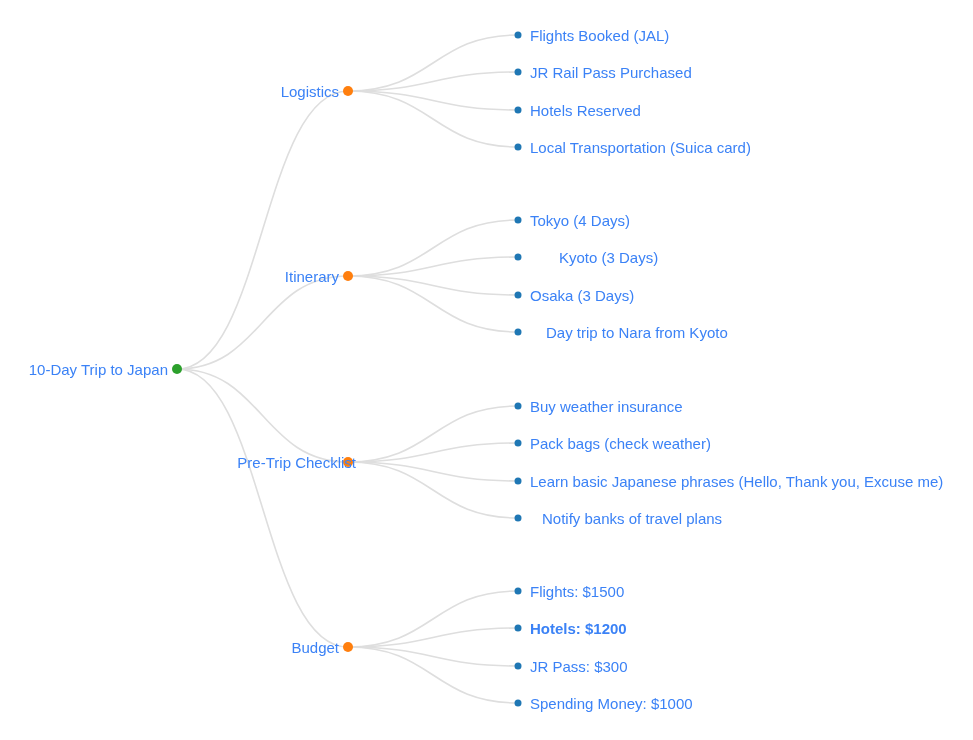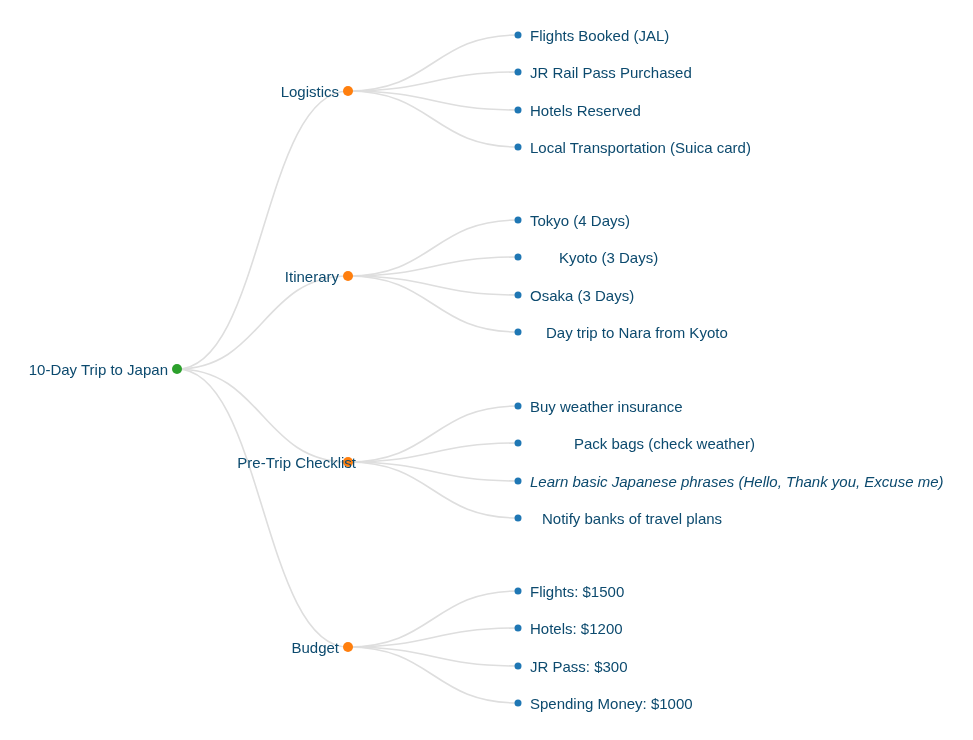--- a/index.html
+++ b/index.html
@@ -16,21 +16,21 @@
     overflow: hidden;
   }
   #links {
     position: absolute;
     left: 0;
     top: 0;
   }
   .node-label {
     position: absolute;
     font-size: 15px;
-    color: #0c4a6e;
+    color: #3b82f6;
     white-space: nowrap;
     transform: translateY(-50%);
     line-height: 1;
   }
   .node-label.align-right {
     transform: translate(-100%, -50%);
   }
 </style>
 </head>
 <body>
@@ -85,21 +85,21 @@
     <div class="node-label" style="left: 530px; top: 72px;">JR Rail Pass Purchased</div>
     <div class="node-label" style="left: 530px; top: 110px;">Hotels Reserved</div>
     <div class="node-label" style="left: 530px; top: 147px;">Local Transportation (Suica card)</div>
     <div class="node-label align-right" style="left: 339px; top: 276px;">Itinerary</div>
     <div class="node-label" style="left: 530px; top: 220px;">Tokyo (4 Days)</div>
     <div class="node-label" style="left: 530px; top: 257px; margin-left: 29px;">Kyoto (3 Days)</div>
     <div class="node-label" style="left: 530px; top: 295px;">Osaka (3 Days)</div>
     <div class="node-label" style="left: 546px; top: 332px;">Day trip to Nara from Kyoto</div>
     <div class="node-label align-right" style="left: 356px; top: 462px;">Pre-Trip Checklist</div>
     <div class="node-label" style="left: 530px; top: 406px;">Buy weather insurance</div>
-    <div class="node-label" style="left: 530px; top: 443px; margin-left: 44px;">Pack bags (check weather)</div>
-    <div class="node-label" style="left: 530px; top: 481px; font-style: italic;">Learn basic Japanese phrases (Hello, Thank you, Excuse me)</div>
+    <div class="node-label" style="left: 530px; top: 443px;">Pack bags (check weather)</div>
+    <div class="node-label" style="left: 530px; top: 481px;">Learn basic Japanese phrases (Hello, Thank you, Excuse me)</div>
     <div class="node-label" style="left: 530px; top: 518px; margin-left: 12px;">Notify banks of travel plans</div>
     <div class="node-label align-right" style="left: 339px; top: 647px; padding-left: 48px;">Budget</div>
     <div class="node-label" style="left: 530px; top: 591px;">Flights: $1500</div>
-    <div class="node-label" style="left: 530px; top: 628px;">Hotels: $1200</div>
+    <div class="node-label" style="left: 530px; top: 628px; font-weight: bold;">Hotels: $1200</div>
     <div class="node-label" style="left: 530px; top: 666px;">JR Pass: $300</div>
     <div class="node-label" style="left: 530px; top: 703px;">Spending Money: $1000</div>
   </div>
 
 </body></html>

